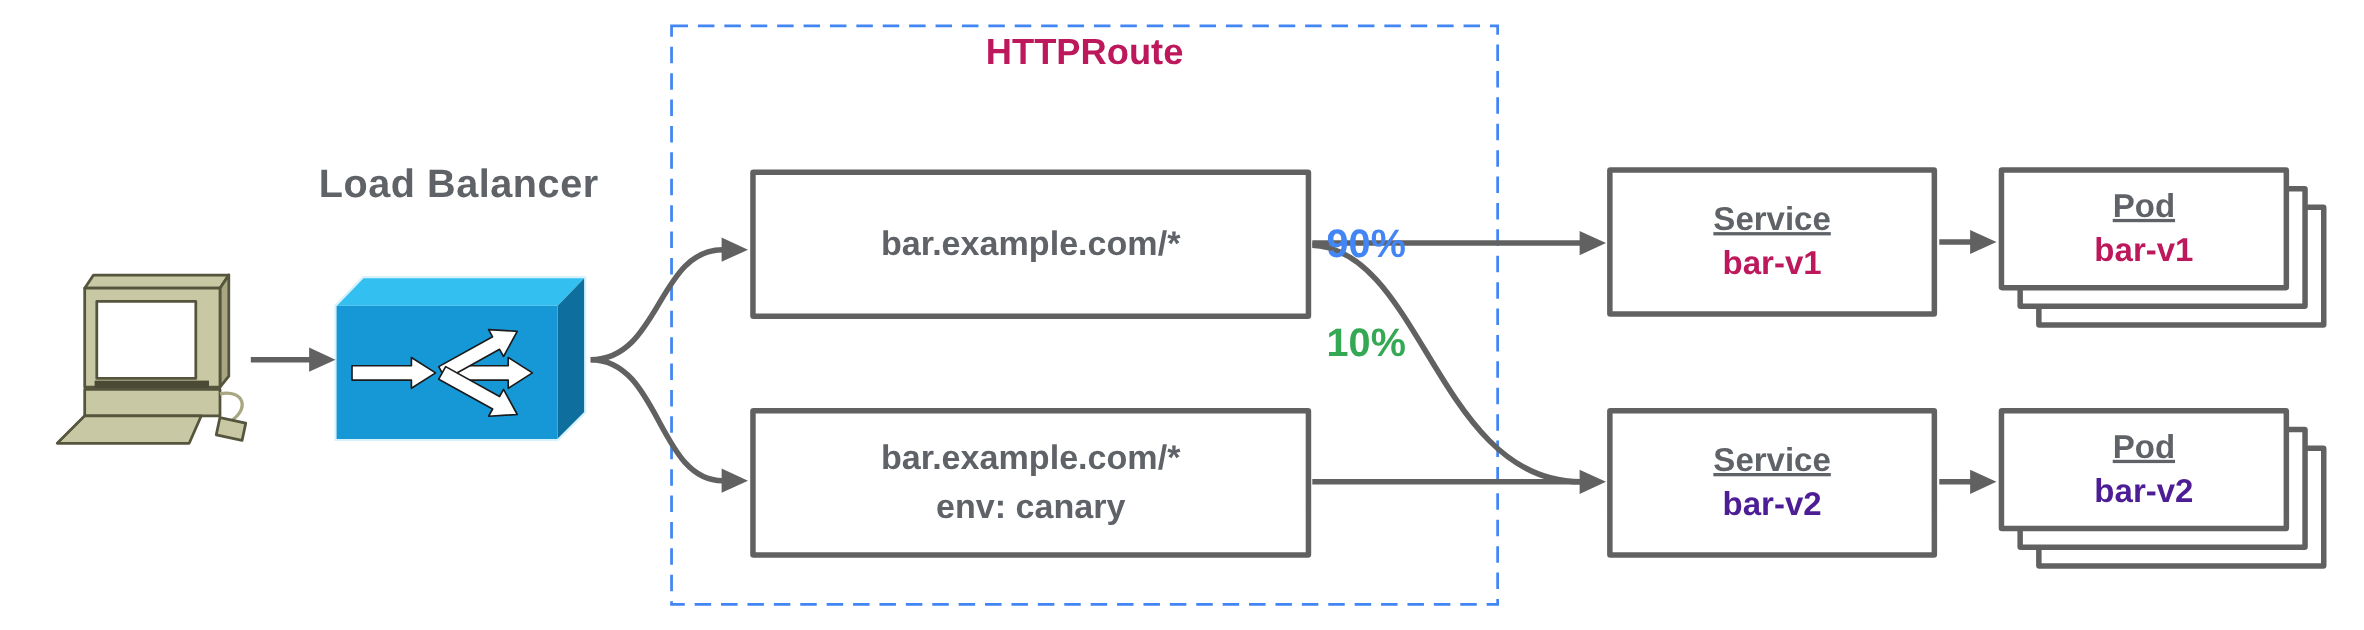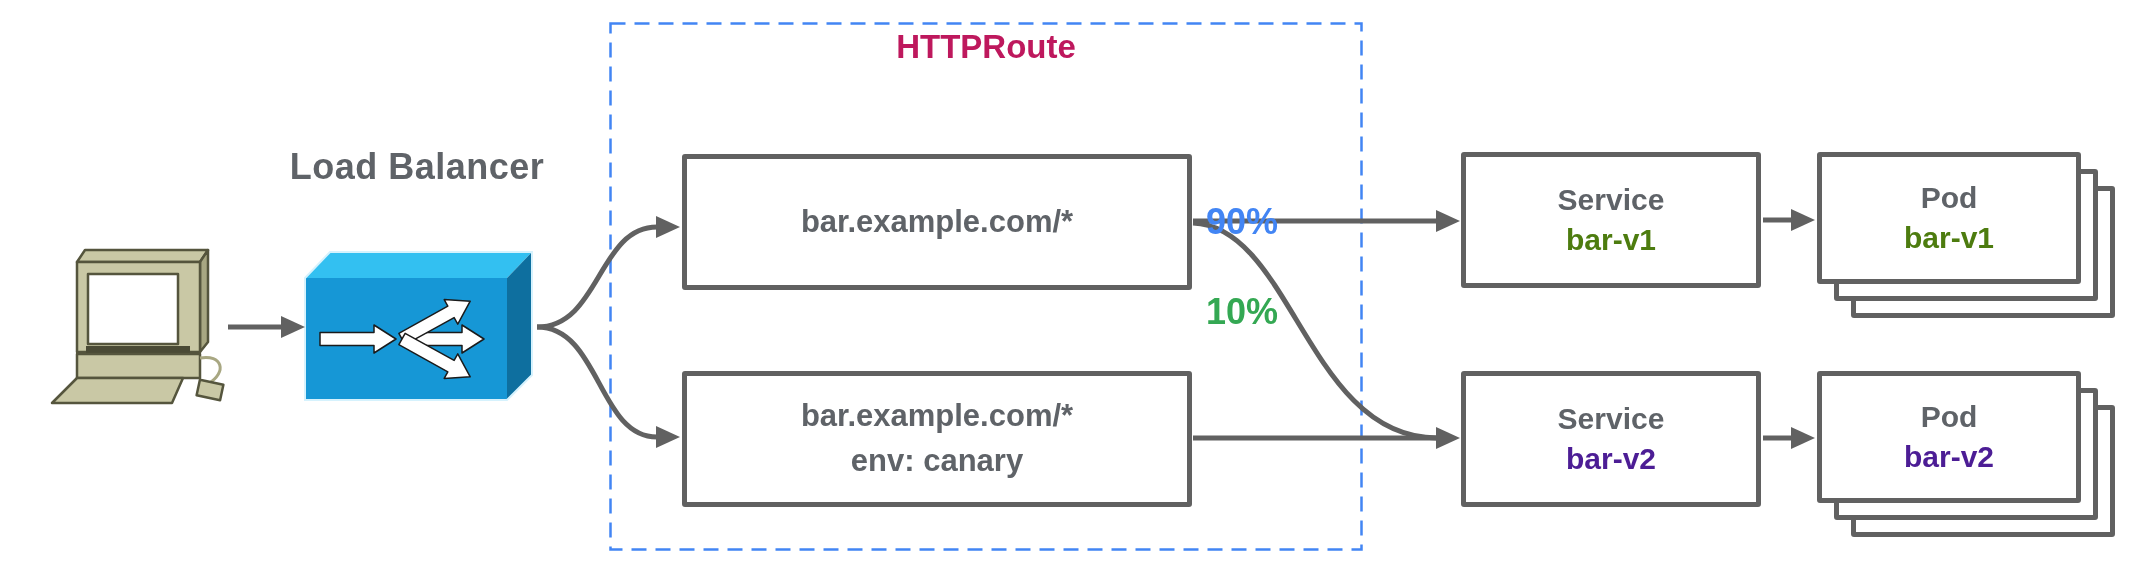--- a/index.html
+++ b/index.html
@@ -20,31 +20,31 @@
     position:absolute;background:#ffffff;border:5px solid #616161;border-radius:3px;
     box-sizing:border-box;display:flex;flex-direction:column;align-items:center;
     justify-content:center;text-align:center;
   }
   .rule-box{left:682px;width:510px;height:136px;font-size:31px;line-height:1.45;color:#5F6368;}
   .rule-1{top:154px;}
   .rule-2{top:371px;}
   .node-box{width:300px;height:136px;font-size:30px;line-height:1.35;}
   .service-1{left:1461px;top:152px;}
   .service-2{left:1461px;top:371px;}
-  .kind{color:#5F6368;}
-  .name-blue{color:#4d7c0f;text-align:center;}
+  .kind{color:#5F6368;text-decoration:underline;}
+  .name-blue{color:#be185d;text-align:center;}
   .name-green{color:#4c1d95;}
   .pct{position:absolute;font-size:36px;}
   .pct-90{left:1206px;top:157px;color:#4285F4;margin-top:44px;}
   .pct-10{left:1206px;top:291px;color:#34A853;}
   .pod-group{position:absolute;width:300px;height:172px;}
   .pod-1{left:1817px;top:152px;}
   .pod-2{left:1817px;top:371px;}
   .pod-layer,.pod-main{
-    position:absolute;width:264px;height:132px;background:#ffffff;
+    position:absolute;width:264px;height:112px;background:#ffffff;
     border:5px solid #616161;border-radius:3px;box-sizing:border-box;
   }
   .layer-back{left:34px;top:34px;}
   .layer-mid{left:17px;top:17px;}
   .pod-main{
     left:0;top:0;display:flex;flex-direction:column;align-items:center;
     justify-content:center;text-align:center;font-size:30px;line-height:1.35;
   }
 </style>
 </head>

